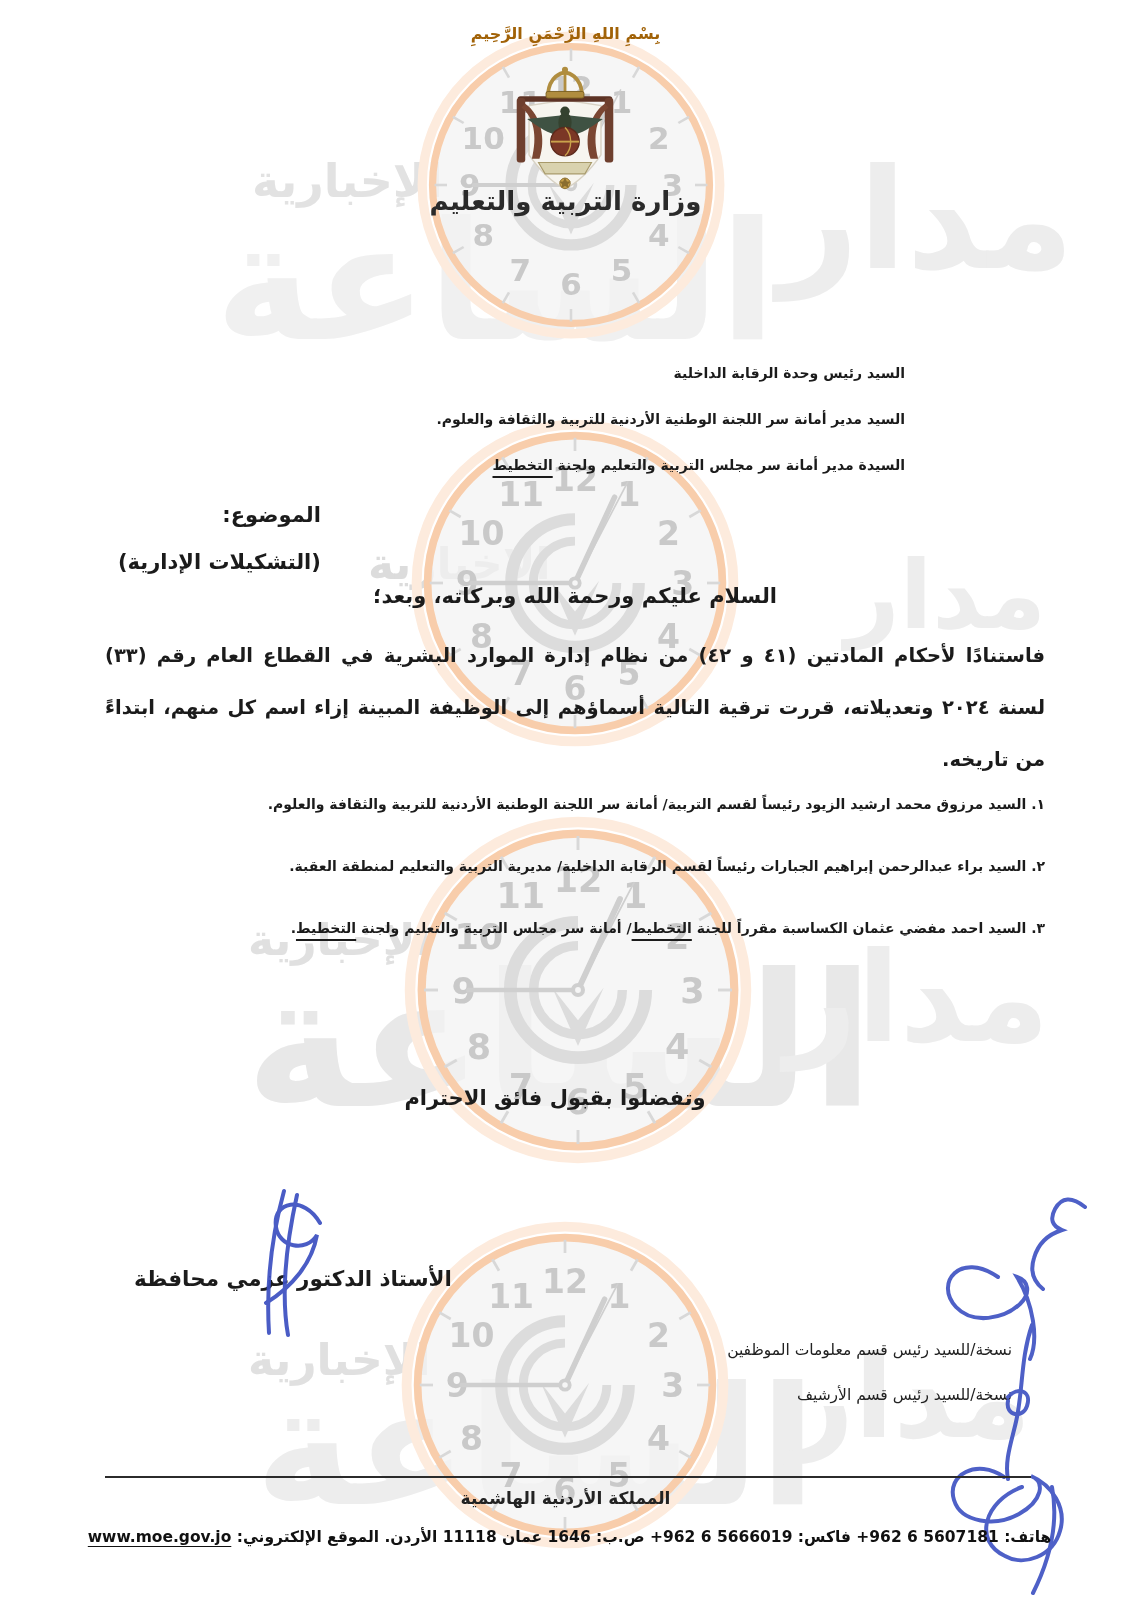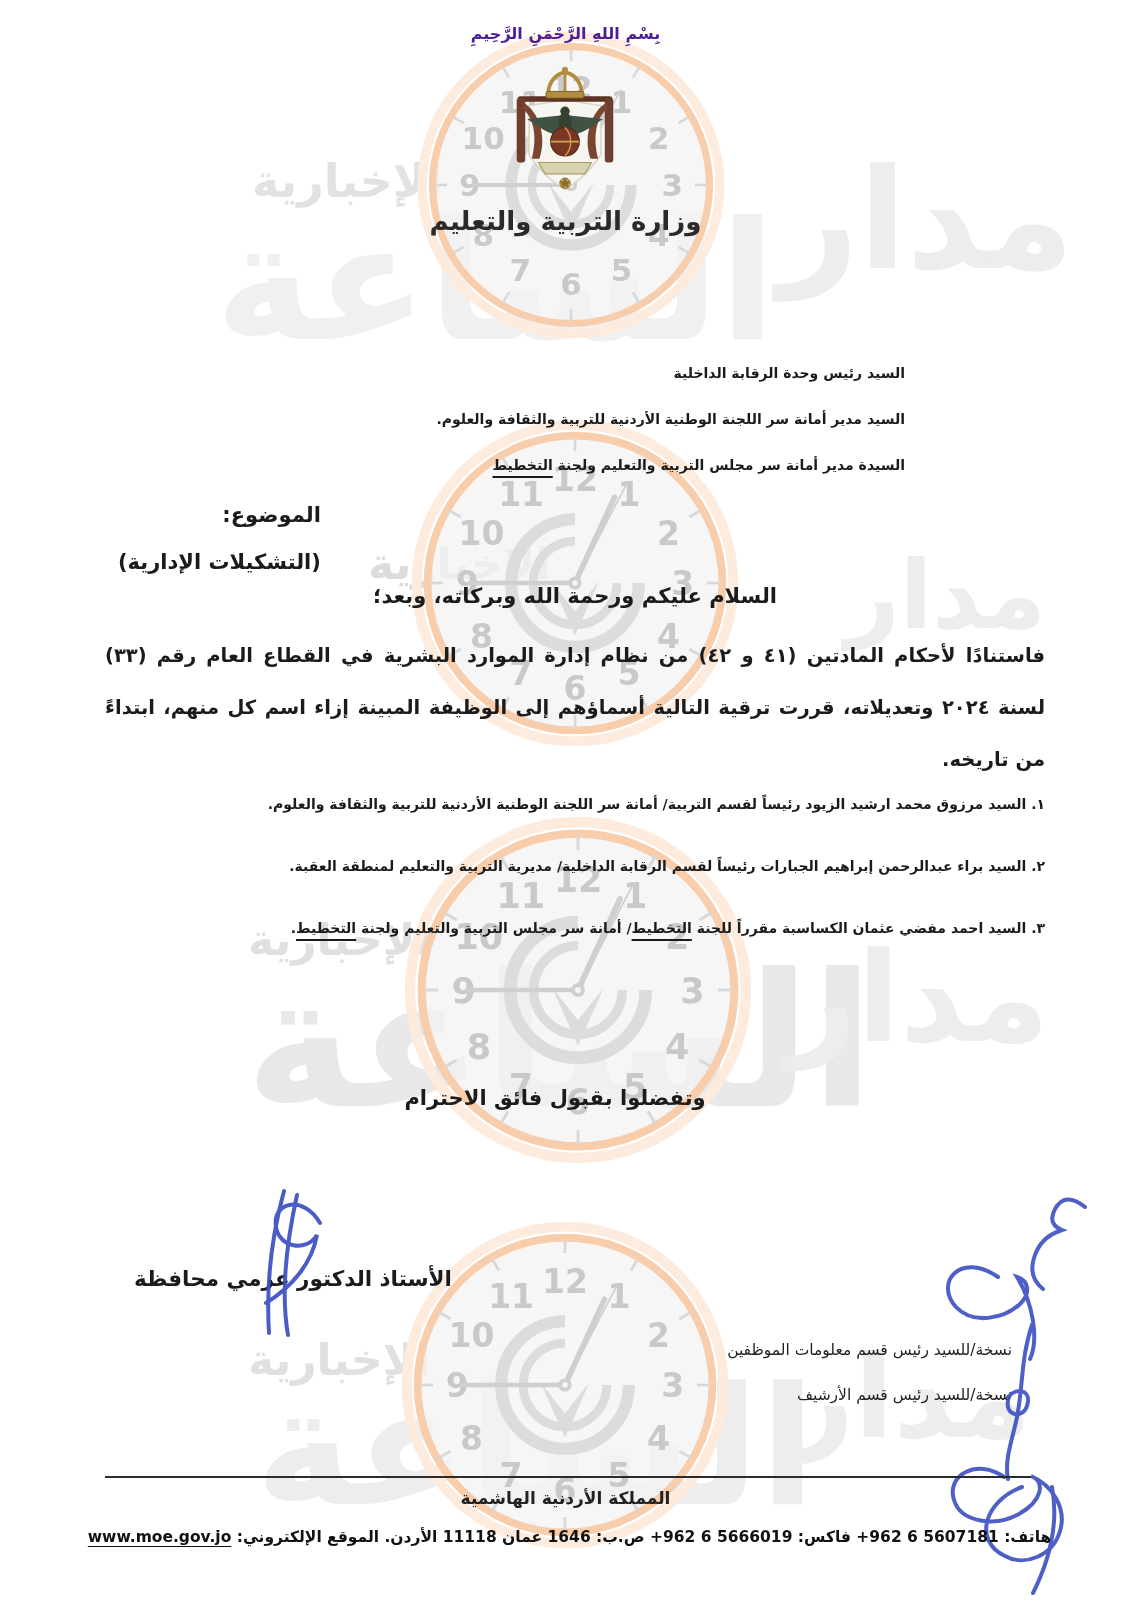--- a/index.html
+++ b/index.html
@@ -8,22 +8,22 @@
     background:#ffffff;overflow:hidden;
     font-family:"DejaVu Sans",sans-serif;color:#1b1b1b;
   }
   .abs{position:absolute;}
   .ar{direction:rtl;}
   
   .wm-layer{position:absolute;inset:0;z-index:0;pointer-events:none;}
   .wm-word{position:absolute;font-weight:700;line-height:1;white-space:nowrap;direction:rtl;}
   
   .content{position:absolute;inset:0;z-index:10;}
-  .basmala{top:24px;left:0;right:0;text-align:center;font-size:16px;font-weight:700;color:#4c1d95;}
-  .ministry-name{top:206px;left:0;right:0;text-align:center;font-size:26px;font-weight:700;color:#2a2a2a;letter-spacing:.5px;}
+  .basmala{top:24px;left:0;right:0;text-align:center;font-size:16px;font-weight:700;color:#a16207;}
+  .ministry-name{top:186px;left:0;right:0;text-align:center;font-size:26px;font-weight:700;color:#2a2a2a;letter-spacing:.5px;}
   
   .ref{left:818px;top:246px;width:306px;height:145px;font-size:19px;}
   .ref .lbl{position:absolute;right:4px;font-weight:700;white-space:nowrap;}
   .ref .dots{position:absolute;left:6px;border-bottom:2px dotted #3c3c3c;height:0;}
   .ref .val{position:absolute;font-weight:700;text-align:center;letter-spacing:3px;font-size:19px;white-space:nowrap;}
   
   .recipients{right:226px;top:350px;width:660px;text-align:right;font-size:14px;font-weight:700;line-height:46px;white-space:nowrap;}
   .subject{left:118px;top:492px;font-size:21px;font-weight:700;line-height:47px;}
   .greeting{left:105px;right:86px;top:584px;text-align:center;font-size:21px;font-weight:700;}
   .bodypar{left:105px;width:940px;top:630px;font-size:19.5px;font-weight:700;line-height:52px;text-align:justify;text-justify:inter-word;}

